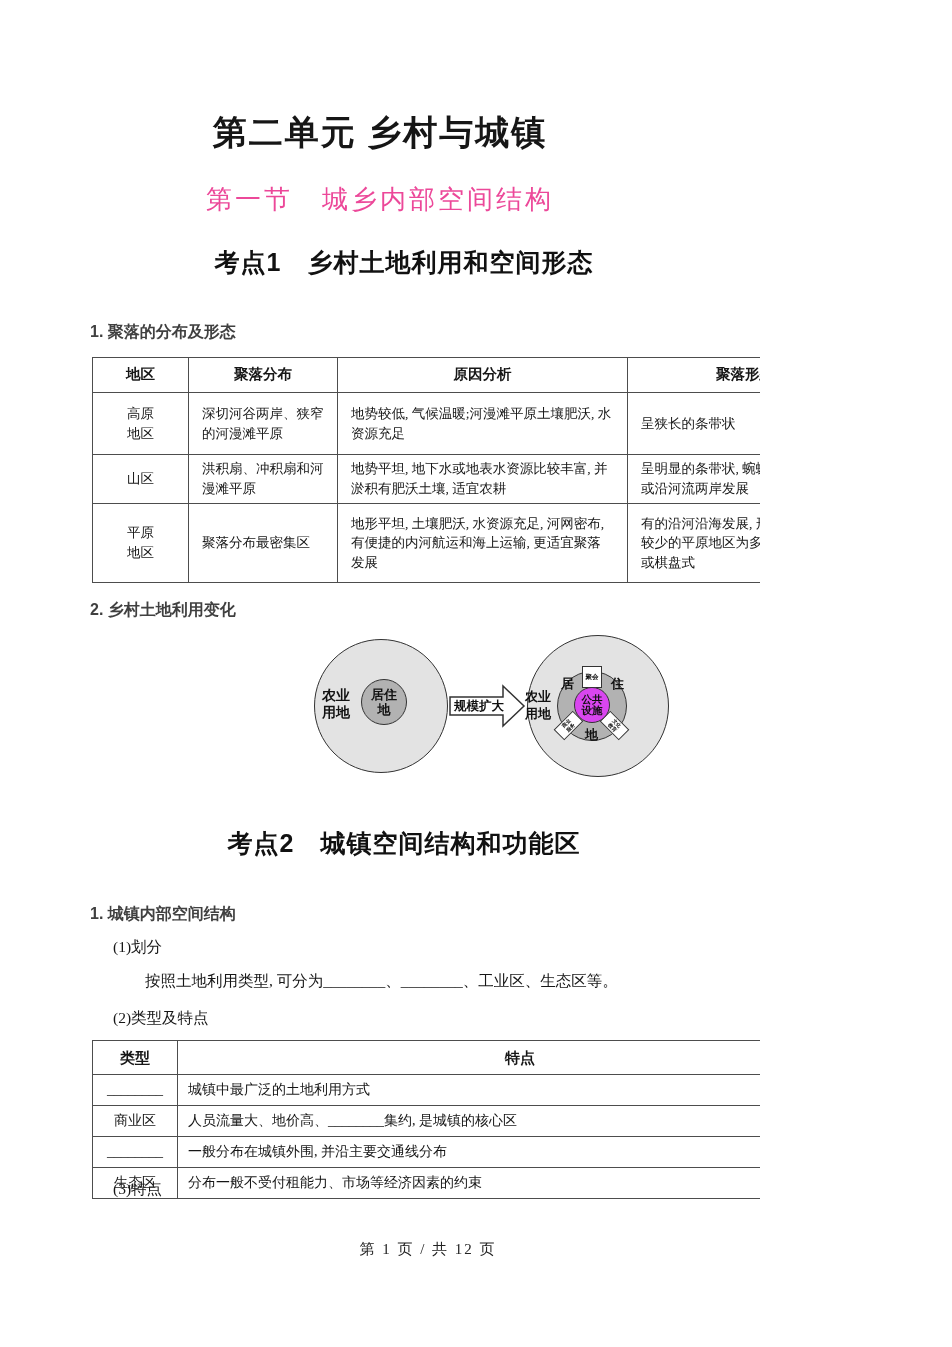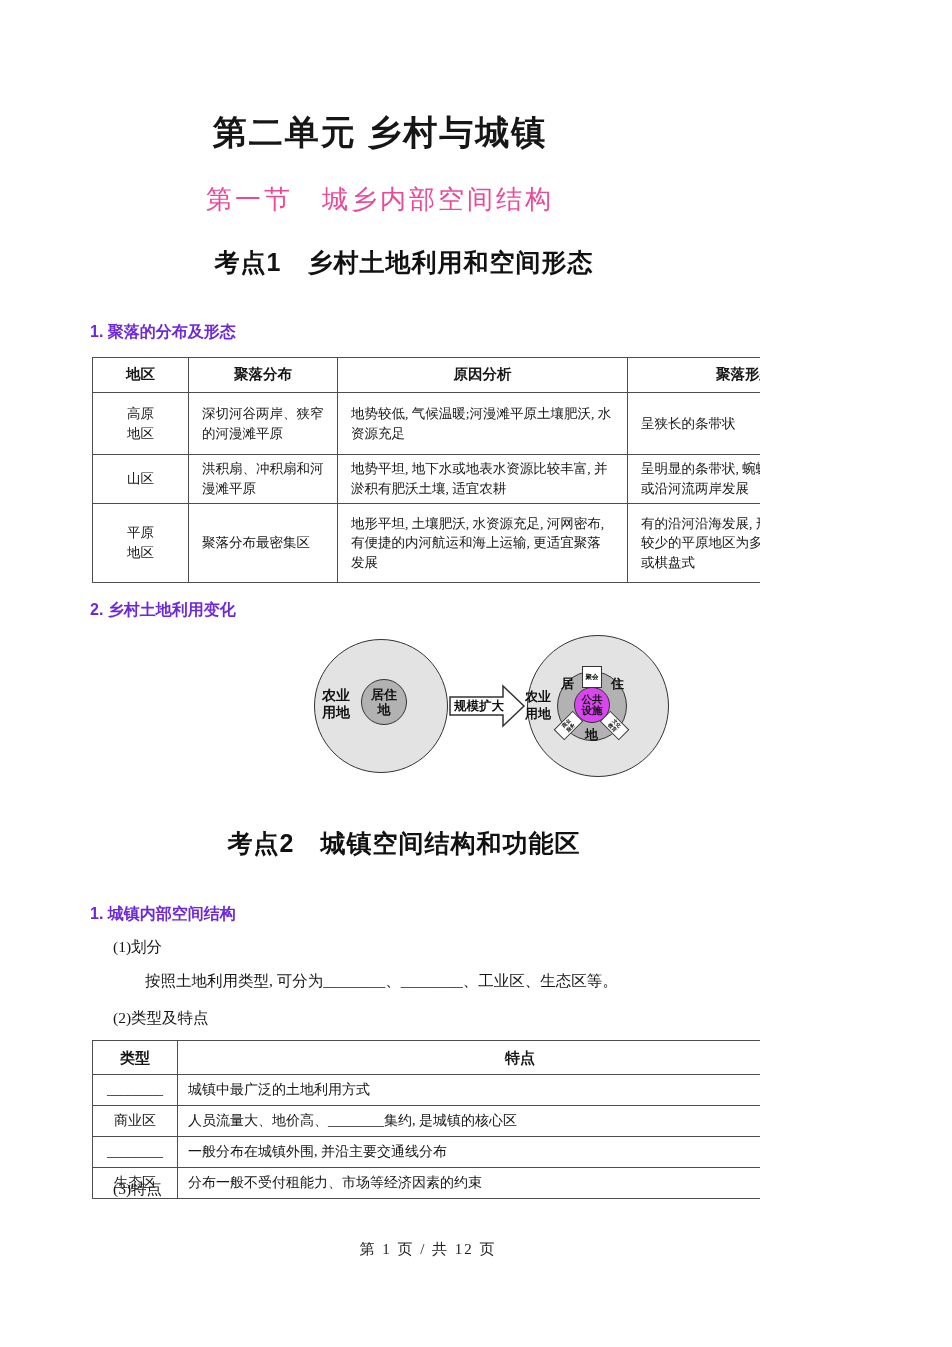--- a/index.html
+++ b/index.html
@@ -19,21 +19,21 @@
   .kaodian {
     position:absolute; left:0; width:100%; text-align:center;
     font-family:"Liberation Sans","DejaVu Sans",sans-serif;
     font-size:25px; font-weight:bold; letter-spacing:1px; color:#111;margin-left:24px;
   }
   .kaodian1 { top:246px; }
   .kaodian2 { top:827px; }
   .num-heading {
     position:absolute; left:90px;
     font-family:"Liberation Sans","DejaVu Sans",sans-serif;
-    font-size:16px; font-weight:bold; color:#6d28d9;
+    font-size:16px; font-weight:bold; color:#404040;
   }
   .h-settle { top:322px; }
   .h-landuse { top:600px; }
   .h-urban { top:904px; }
   .sub-item { position:absolute; left:113px; font-size:15.5px; }
   .i-division { top:937px; }
   .i-types { top:1008px; }
   .i-features { top:1179px; }
   .paragraph { position:absolute; left:145px; top:971px; font-size:15.5px; }
 

